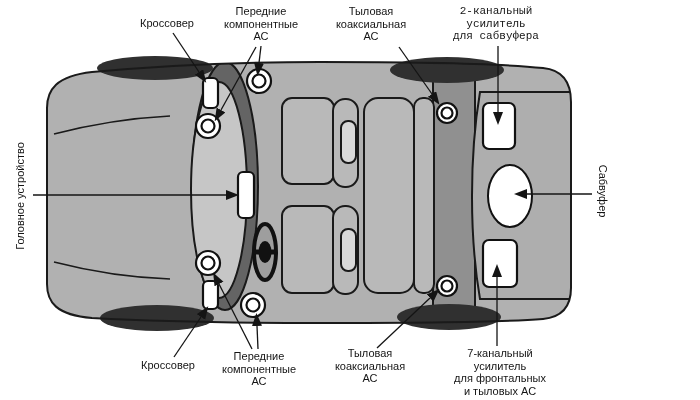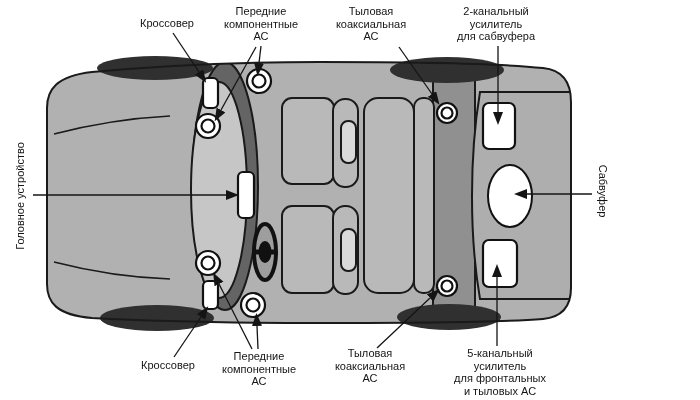--- a/index.html
+++ b/index.html
@@ -123,29 +123,29 @@
     </g>
   </svg>
 
   <div class="lbl" style="left:167px;top:17px;">Кроссовер</div>
   <div class="lbl" style="left:261px;top:5px;">Передние
 компонентные
 АС</div>
   <div class="lbl" style="left:371px;top:5px;">Тыловая
 коаксиальная
 АС</div>
-  <div class="lbl" style="left:496px;top:5px;">2-канальный
+  <div class="lbl" style="left:496px;top:5px;font-family:Liberation Mono, monospace;">2-канальный
 усилитель
 для сабвуфера</div>
   <div class="lbl lbl-rot-cw" style="left:603px;top:191px;">Сабвуфер</div>
   <div class="lbl lbl-rot-ccw" style="left:20px;top:196px;">Головное устройство</div>
   <div class="lbl" style="left:168px;top:359px;">Кроссовер</div>
   <div class="lbl" style="left:259px;top:350px;">Передние
 компонентные
 АС</div>
   <div class="lbl" style="left:370px;top:347px;">Тыловая
 коаксиальная
 АС</div>
-  <div class="lbl" style="left:500px;top:347px;">5-канальный
+  <div class="lbl" style="left:500px;top:347px;">7-канальный
 усилитель
 для фронтальных
 и тыловых АС</div>
 </div>
 
 </body></html>

